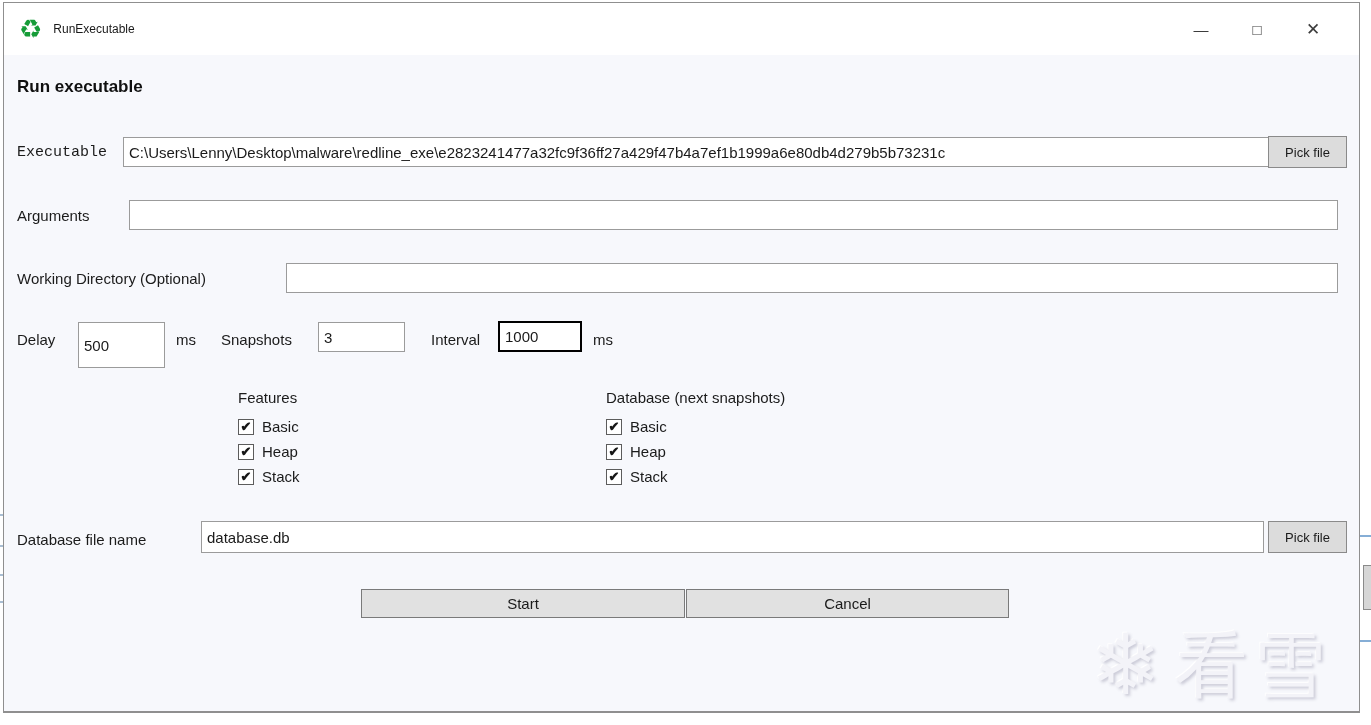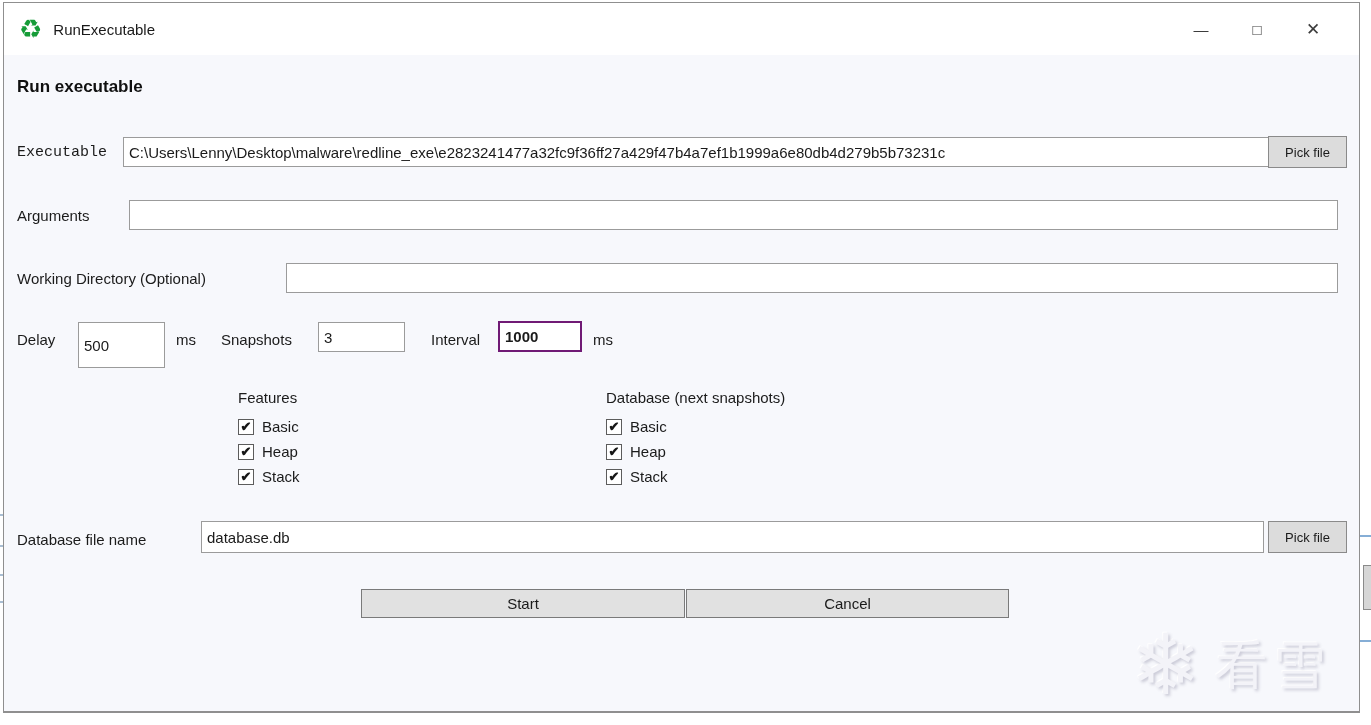--- a/index.html
+++ b/index.html
@@ -11,50 +11,50 @@
   .bg-line-right { position:absolute; left:1360px; right:0; height:2px; background:#86aed6; }
   .bg-btn-right { position:absolute; left:1363px; top:565px; width:8px; height:45px;
                   background:#d6d6d6; border:1px solid #8a8a8a; border-right:none; }
 
   
   .dialog { position:absolute; left:3px; top:2px; width:1357px; height:711px;
             background:#f7f8fc; border:1px solid #8f8f8f; border-bottom-width:2px; }
   .titlebar { position:absolute; left:0; top:0; right:0; height:52px; background:#ffffff;
               display:flex; align-items:center; }
   .app-icon { font-size:26px; color:#169c38; margin-left:15px; line-height:1; }
-  .win-title { font-size:15px; margin-left:11px; color:#191919; }
+  .win-title { font-size:12px; margin-left:11px; color:#191919; }
   .win-controls { margin-left:auto; margin-right:18px; display:flex; height:100%; }
   .win-btn { width:56px; height:100%; display:flex; align-items:center; justify-content:center;
              font-size:15px; color:#3c3c3c; cursor:default; }
   .win-btn.close { font-size:17px; }
 
   .heading { position:absolute; left:13px; top:74px; font-size:17px; font-weight:bold; color:#101010; }
 
   .lbl { position:absolute; font-size:15px; white-space:nowrap; }
   input.txt { position:absolute; border:1px solid #9b9b9b; background:#ffffff; font-family:inherit;
               font-size:15px; padding:0 5px; color:#1a1a1a; outline:none; }
-  input.txt.focused { border:2px solid #701a75;font-weight:bold; }
+  input.txt.focused { border:2px solid #000000; }
   .pickfile { position:absolute; width:79px; height:32px; background:#dcdcdc; border:1px solid #8a8a8a;
               font-family:inherit; font-size:13px; color:#1a1a1a; }
 
   .feat-col { position:absolute; top:386px; font-size:15px; }
   .feat-title { height:25px; }
   .feat-row { height:25px; display:flex; align-items:center; }
   .checkbox { width:16px; height:16px; background:#ffffff; border:1px solid #5c5c5c;
               display:inline-flex; align-items:center; justify-content:center; margin-right:8px; }
   .checkbox .check { font-size:13px; font-weight:bold; color:#161616; line-height:1; }
 
   .action-btn { position:absolute; top:586px; height:29px; background:#e1e1e1; border:1px solid #7a7a7a;
                 font-family:inherit; font-size:15px; color:#1a1a1a; }
 
   .watermark { position:absolute; right:28px; bottom:4px; display:flex; align-items:center; gap:14px;
                color:#f3f3f8; text-shadow:2px 2px 3px rgba(198,198,212,0.9), -1px -1px 1px #ffffff;
                user-select:none; }
   .watermark .flake { font-size:84px; line-height:1; }
-  .watermark .wm-text { font-size:52px; letter-spacing:6px; line-height:1; }
+  .watermark .wm-text { font-size:72px; letter-spacing:6px; line-height:1; }
 </style>
 </head>
 <body>
 
 <div class="bg-line-left" style="top:514px;"></div>
 <div class="bg-line-left" style="top:545px;"></div>
 <div class="bg-line-left" style="top:574px;"></div>
 <div class="bg-line-left" style="top:601px;"></div>
 <div class="bg-line-right" style="top:535px;"></div>
 <div class="bg-btn-right"></div>

